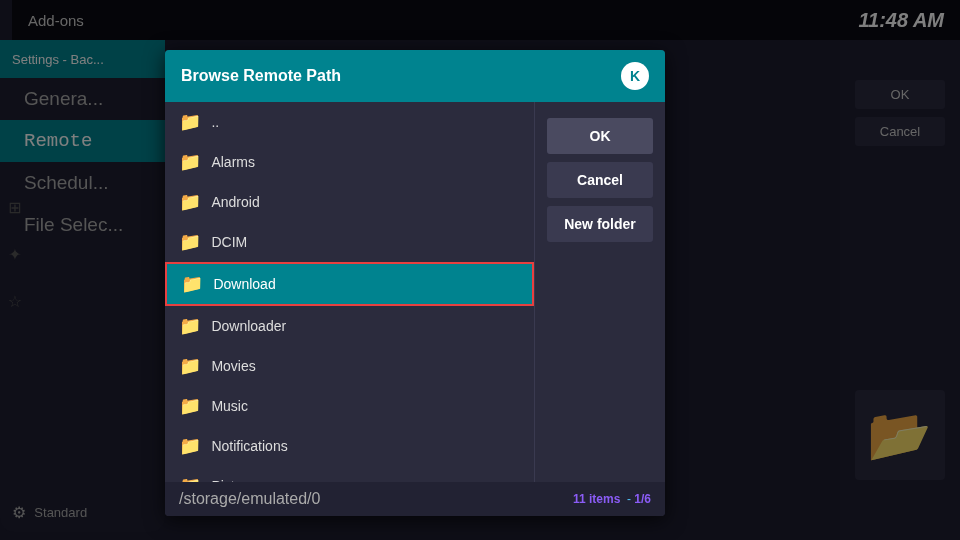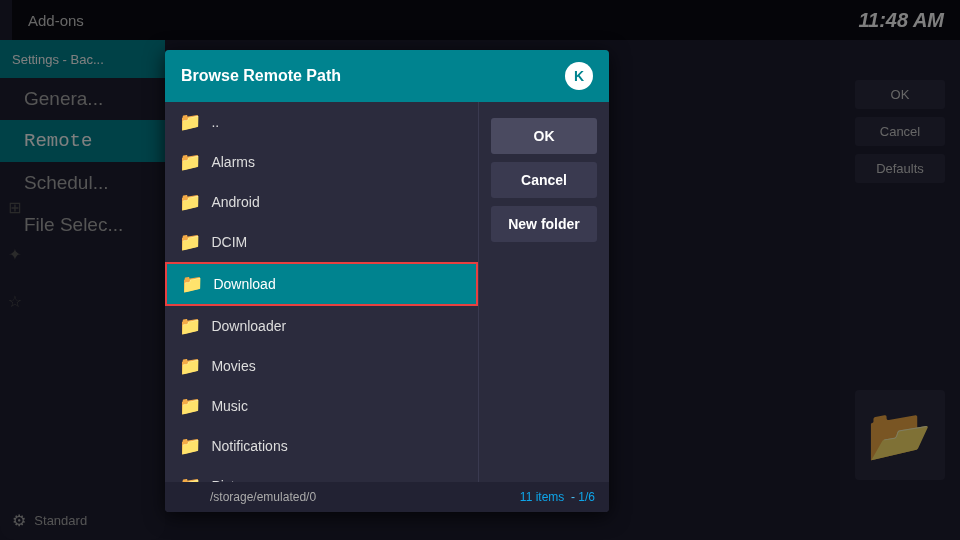--- a/index.html
+++ b/index.html
@@ -40,21 +40,21 @@
       font-weight: bold;
       font-style: italic;
     }
 
     
     .sidebar {
       position: absolute;
       top: 40px;
       left: 0;
       width: 165px;
-      bottom: 0;
+      bottom: 8px;
       background: #1e1e30;
       border-radius: 14px;
     }
     .sidebar-header {
       background: #00838f;
       color: #fff;
       font-size: 13px;
       padding: 10px 12px;
       height: 38px;
       display: flex;
@@ -150,21 +150,21 @@
       inset: 0;
       background: rgba(0,0,0,0.5);
       display: flex;
       align-items: flex-start;
       justify-content: flex-start;
       padding-top: 50px;
       padding-left: 165px;
     }
 
     .dialog {
-      width: 444px;
+      width: 500px;
       background: #2b2b3d;
       border-radius: 4px;
       overflow: hidden;
       box-shadow: 0 4px 20px rgba(0,0,0,0.7);
       position: relative;
     }
 
     .dialog-header {
       background: #00838f;
       padding: 12px 16px;
@@ -258,29 +258,29 @@
 
     .dialog-footer {
       background: #222233;
       padding: 8px 14px;
       display: flex;
       justify-content: space-between;
       align-items: center;
     }
     .footer-path {
       color: #aaa;
-      font-size: 12px;
-      margin-left: 31px;
+      font-size: 16px;
     }
     .footer-count {
       color: #4fc3f7;
       font-size: 12px;
     }
     .footer-count span {
-      color: #0ea5e9;
+      color: #8b5cf6;
+      font-weight: bold;
     }
   </style>
 </head>
 <body>
 
 <div class="bg"></div>
 
 <div class="top-bar">
   <span class="top-bar-title">Add-ons</span>
   <span class="top-bar-time">11:48 AM</span>
@@ -301,21 +301,20 @@
 
   <div class="sidebar-bottom">
     <span class="gear-icon">⚙</span>
     <span>Standard</span>
   </div>
 </div>
 
 <div class="right-panel">
   <div class="right-btn">OK</div>
   <div class="right-btn">Cancel</div>
-  <div class="right-btn">Defaults</div>
 
   <div class="folder-preview">
     <span class="folder-big">📂</span>
   </div>
 </div>
 
 <div class="dialog-overlay">
   <div class="dialog">
 
     <div class="dialog-header">

